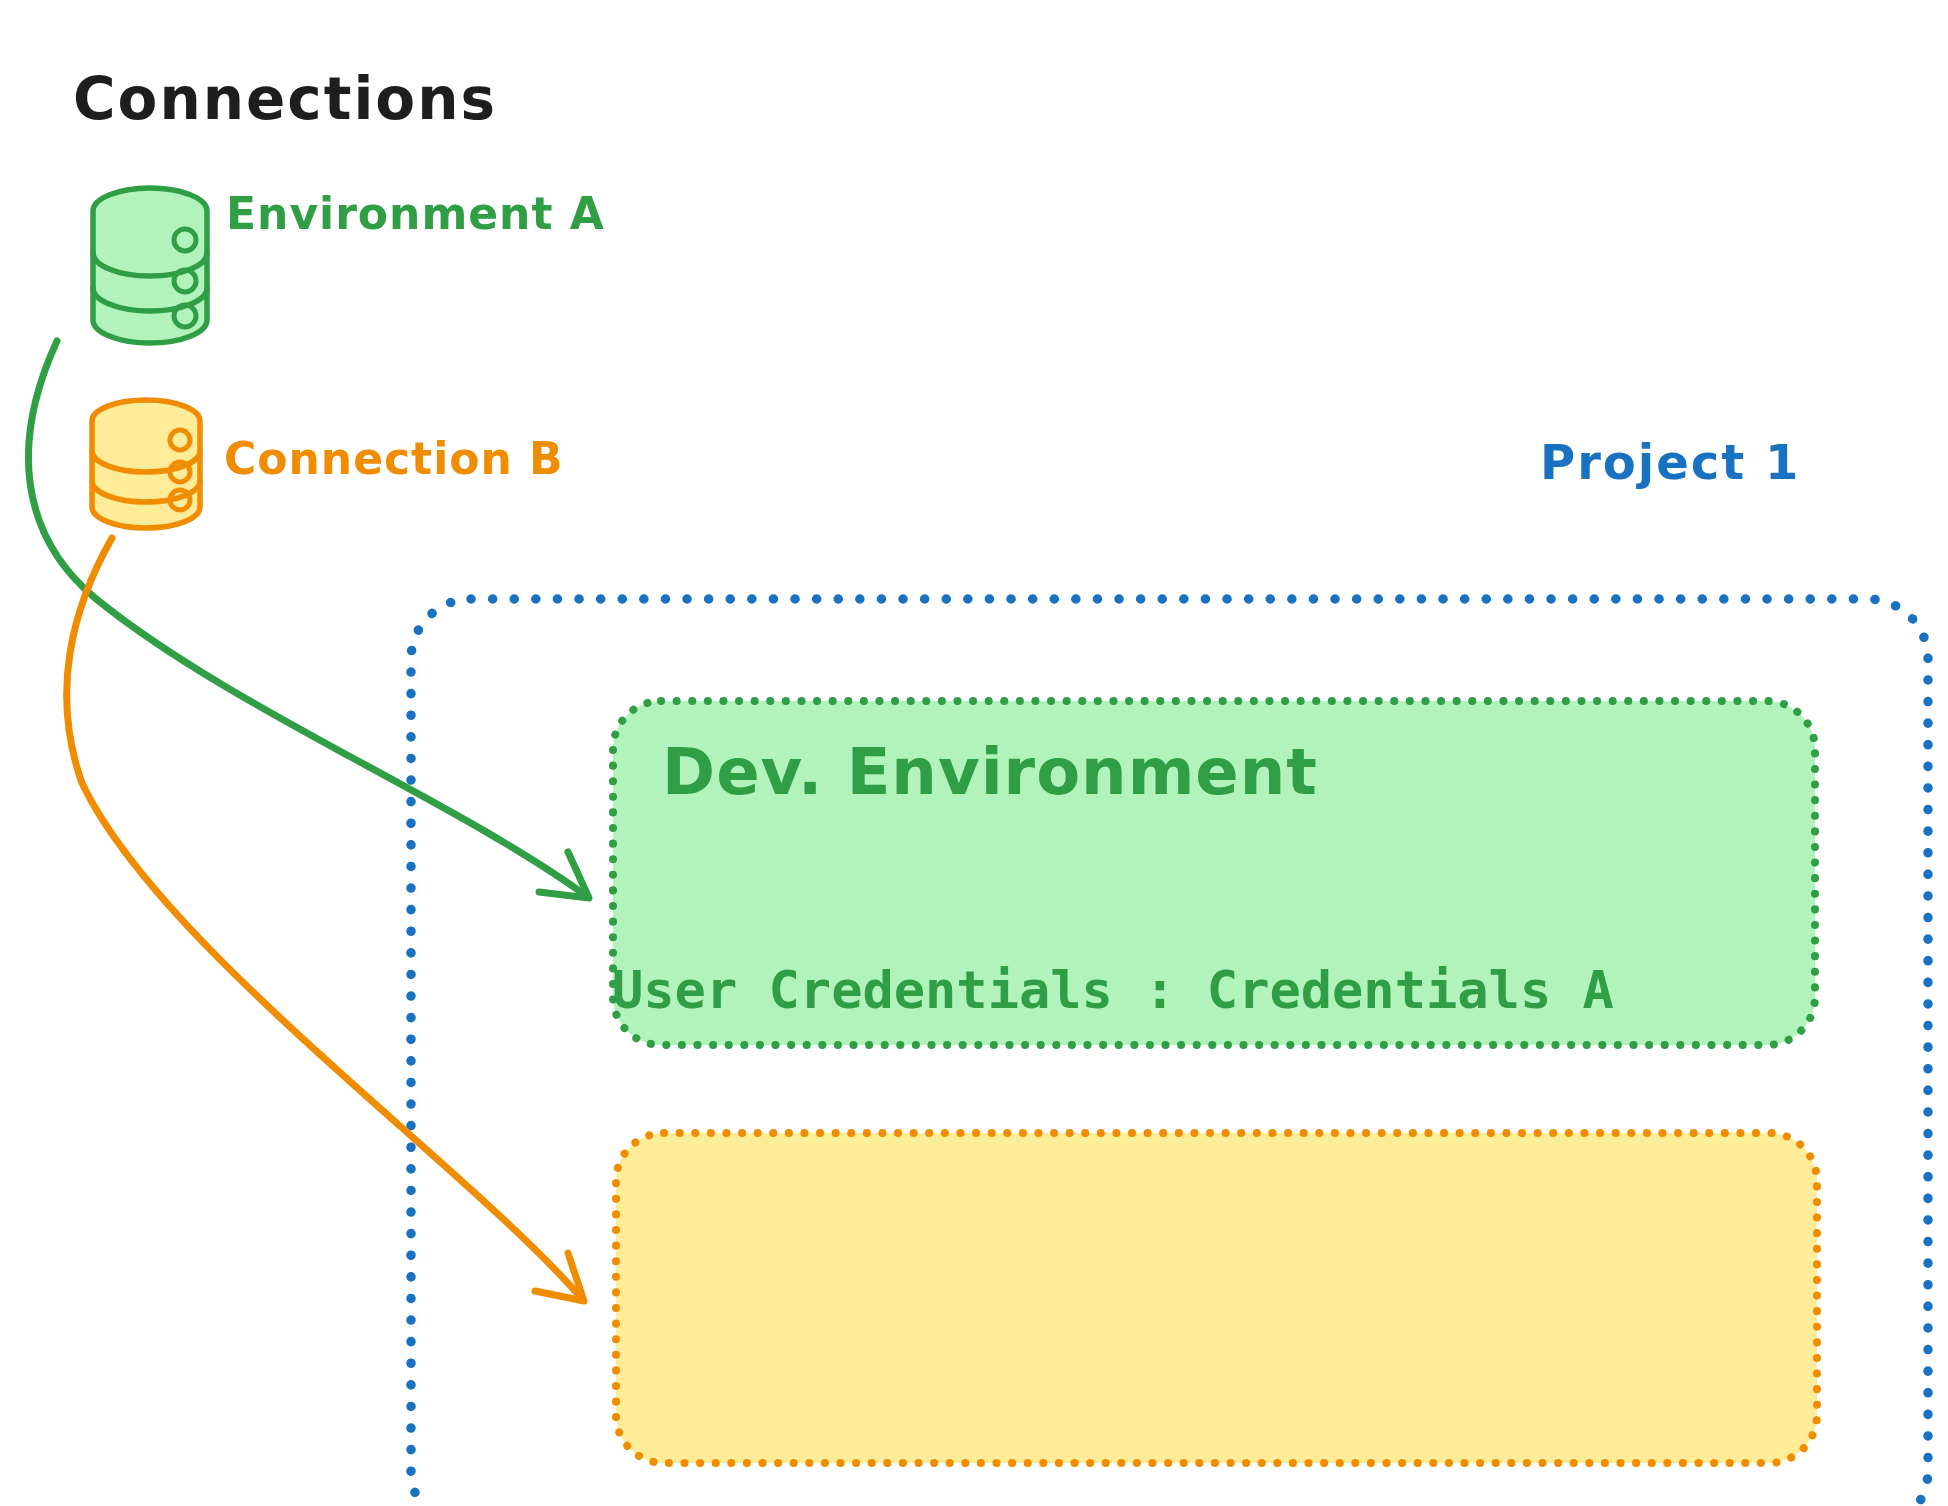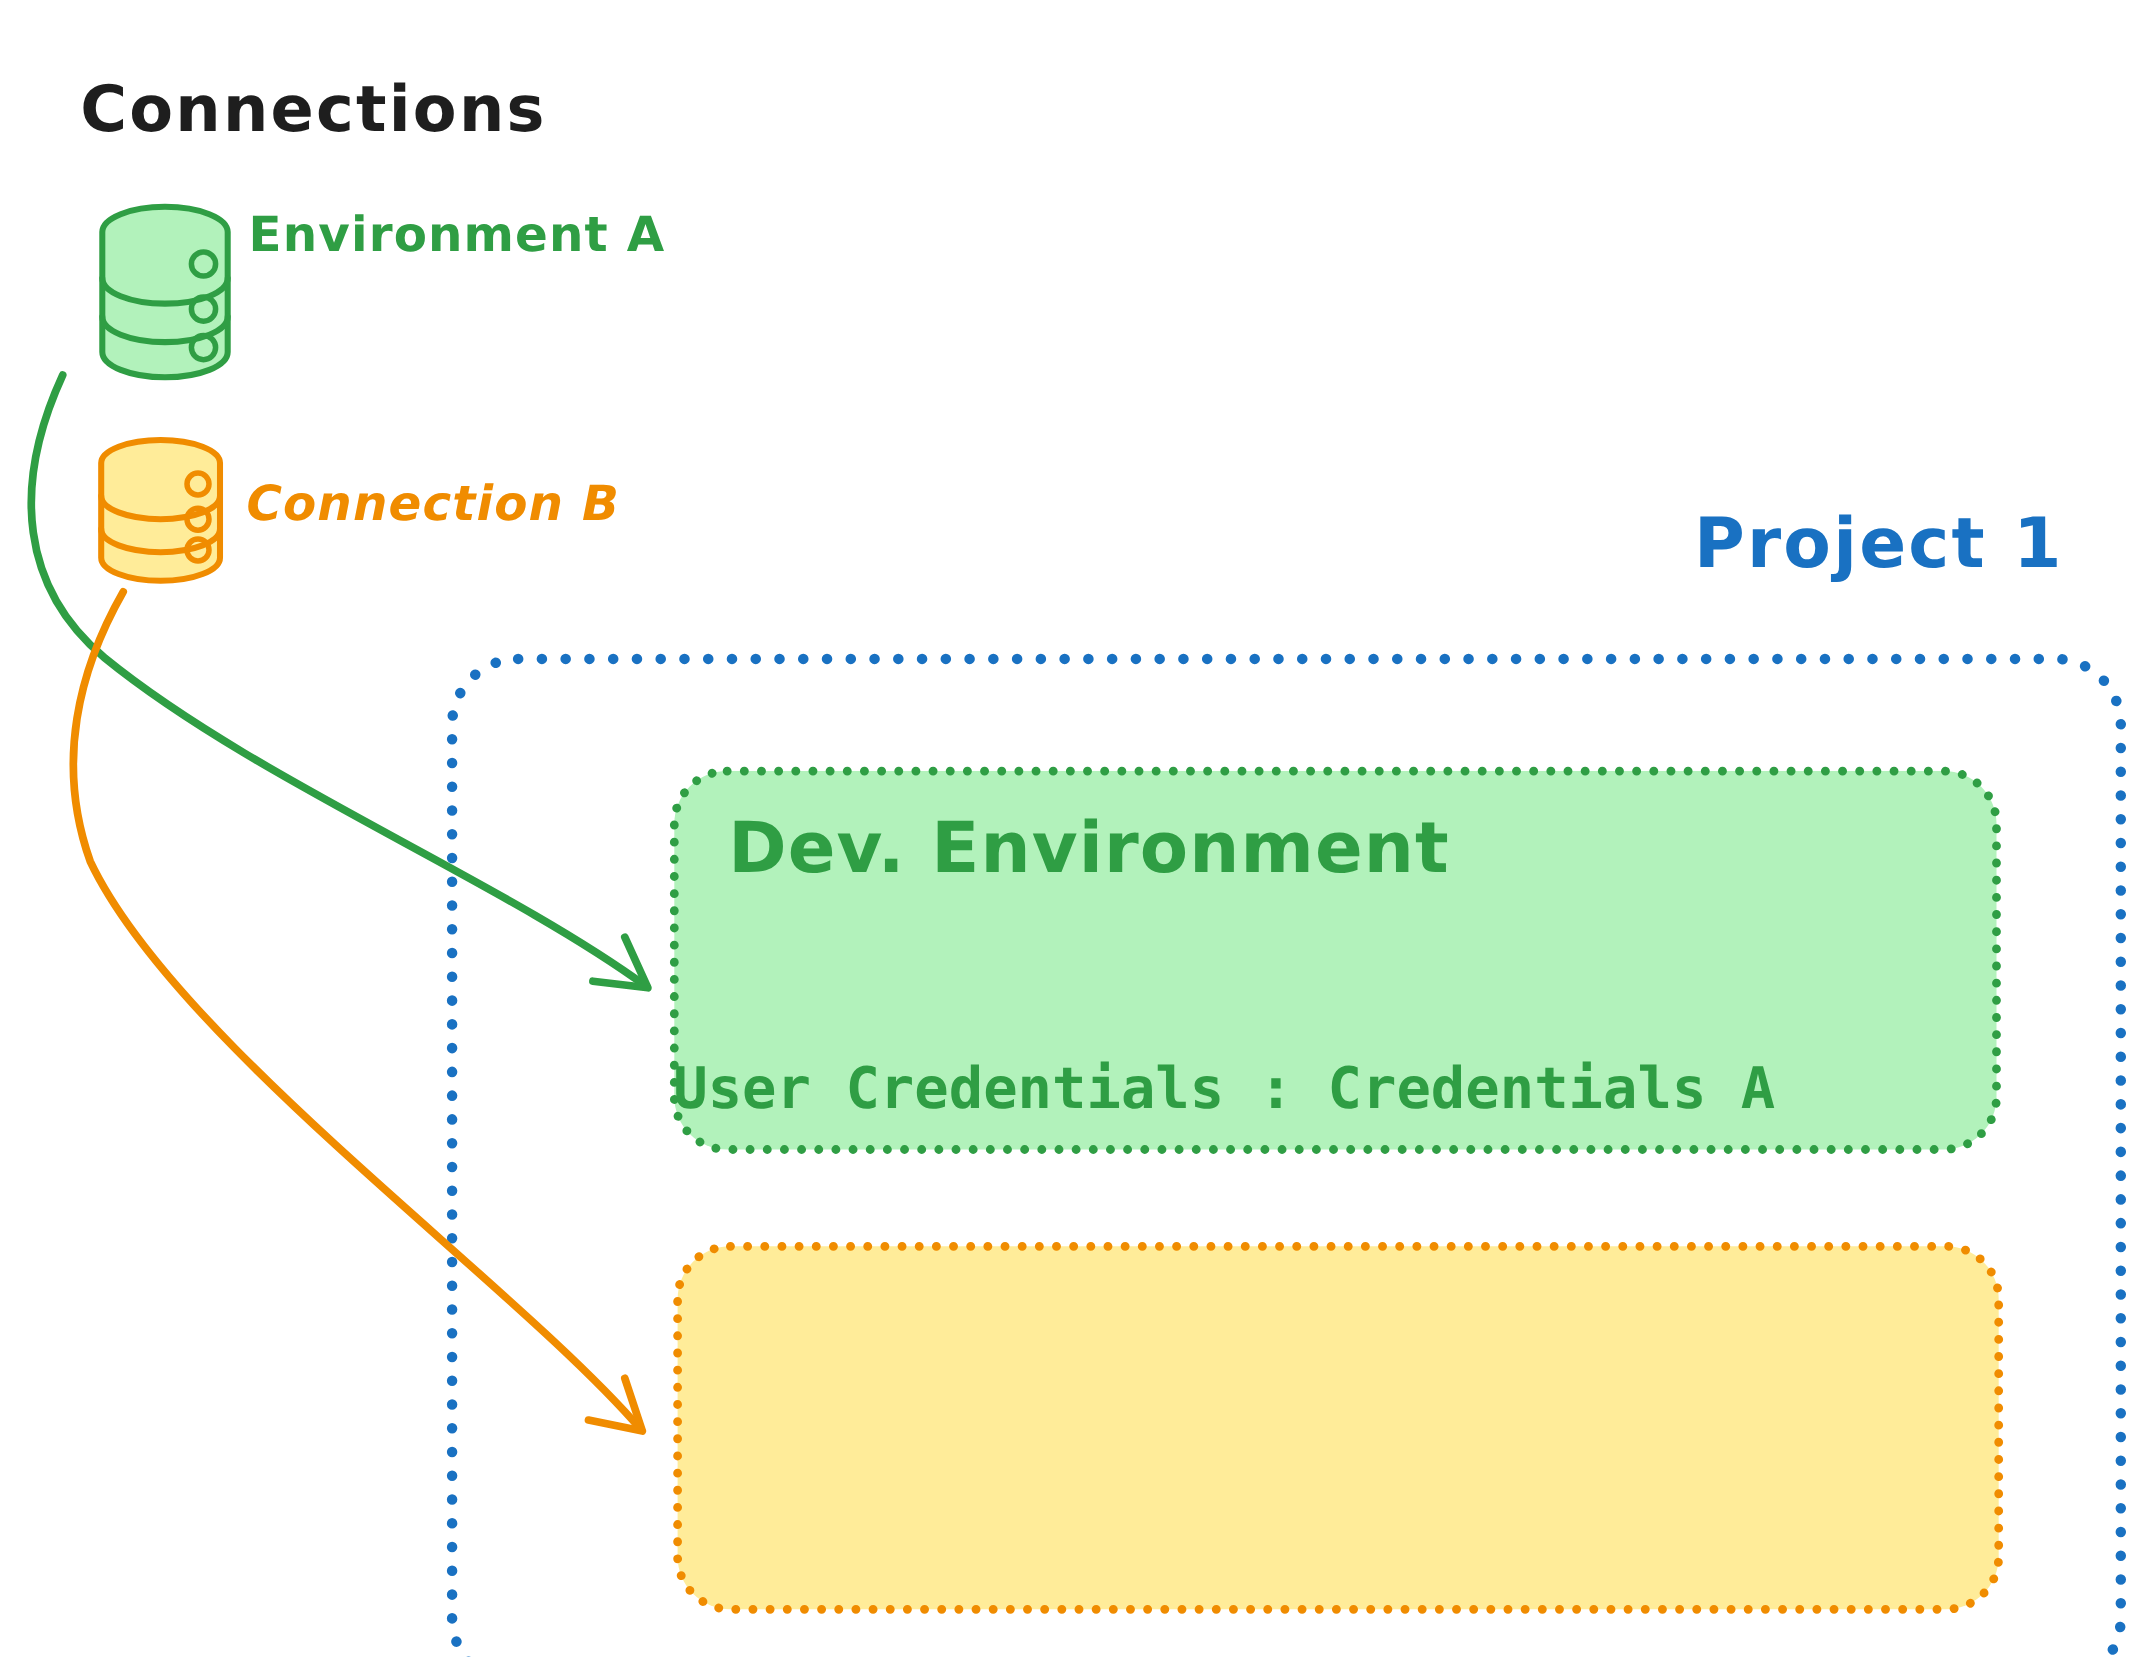--- a/index.html
+++ b/index.html
@@ -33,25 +33,25 @@
     top: 22px;
     font-size: 58px;
     letter-spacing: 2px;
     color: var(--ink);
   }
   .conn-label {
     font-size: 44px;
     letter-spacing: 1px;
   }
   .conn-a { left: 226px; top: 144px; color: var(--green); }
-  .conn-b { left: 224px; top: 389px; color: var(--orange); font-style: italic; }
+  .conn-b { left: 224px; top: 389px; color: var(--orange); }
   .project-label {
     left: 1540px;
-    top: 414px;
-    font-size: 63px;
+    top: 390px;
+    font-size: 48px;
     letter-spacing: 2px;
     color: var(--blue);
   }
   .env-title {
     font-size: 64px;
     letter-spacing: 1px;
   }
   .env-title.dev  { left: 662px; top: 692px;  color: var(--green); }
   .env-title.prod { left: 666px; top: 1107px; color: var(--orange); }
   .env-cred {

